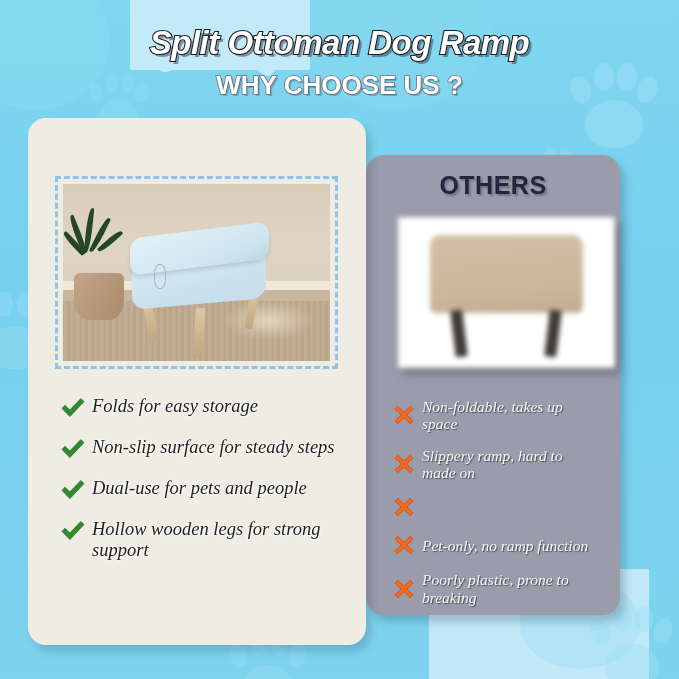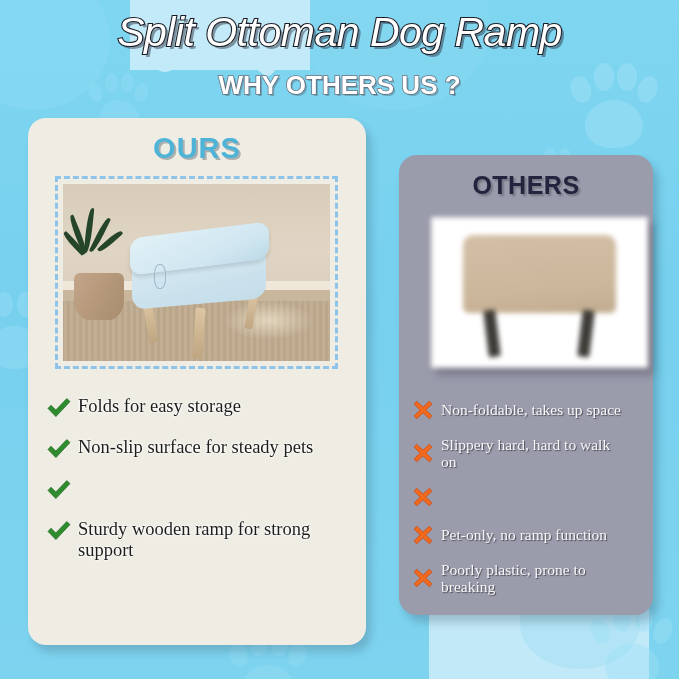--- a/index.html
+++ b/index.html
@@ -19,22 +19,22 @@
   .paw .pad{position:absolute;background:#9ee0f6;border-radius:50% 50% 45% 45%/55% 55% 45% 45%;}
   .paw .toe{position:absolute;background:#9ee0f6;border-radius:50%;}
   .bone{position:absolute;background:#d9f1fb;opacity:.75;}
   .bone .stick{position:absolute;background:#d9f1fb;border-radius:6px;}
   .bone .knob{position:absolute;background:#d9f1fb;border-radius:50%;}
   .blob{position:absolute;border-radius:50%;background:#8fdcf3;opacity:.45;}
 
   
   .header{position:absolute;left:0;right:0;top:0;height:112px;text-align:center;z-index:5;}
   .main-title{
-    position:absolute;left:0;right:0;top:9px;
-    font-size:41px;font-weight:normal;font-style:italic;
+    position:absolute;left:0;right:0;top:24px;
+    font-size:33px;font-weight:bold;font-style:italic;
     letter-spacing:-.5px;
     color:#ffffff;
     -webkit-text-stroke:2.2px #1b1b22;
     paint-order:stroke fill;
     text-shadow:3px 3px 0 rgba(40,40,55,.45);
     white-space:nowrap;
   }
   .sub-title{
     position:absolute;left:0;right:0;top:70px;
     font-size:26px;font-weight:bold;letter-spacing:0px;
@@ -51,21 +51,20 @@
     left:28px;top:118px;width:338px;height:527px;
     background:#efece3;
     box-shadow:5px 7px 9px rgba(40,60,80,.22);
     z-index:3;
   }
   .panel-others{
     left:366px;top:155px;width:254px;height:460px;
     background:#9a9bab;
     box-shadow:5px 7px 9px rgba(40,60,80,.25);
     z-index:2;
-    margin-left:33px;
   }
 
   .ours-head{
     text-align:center;margin-top:14px;
     font-size:29px;font-weight:bold;letter-spacing:1px;
     color:#4db4d8;
     text-shadow:2px 2px 0 rgba(80,90,100,.42);
   }
   .others-head{
     text-align:center;margin-top:16px;
@@ -119,21 +118,21 @@
     box-shadow:5px 6px 7px rgba(40,40,55,.35);
     overflow:hidden;
     filter:blur(2.6px);
   }
   .o-seat{position:absolute;left:14%;top:11%;width:72%;height:53%;
     background:linear-gradient(175deg,#d3bfa6 0%, #cbb69b 70%, #c2ac90 100%);
     border-radius:10px 10px 6px 6px;}
   .o-leg{position:absolute;background:#3f3c38;border-radius:2px;}
 
   
-  .list{position:absolute;left:2px;right:0;}
+  .list{position:absolute;left:16px;right:0;font-style:italic;}
   .list-ours{top:278px;padding:0 14px 0 16px;}
   .list-others{top:243px;padding:0 26px 0 10px;}
 
   .row{display:flex;align-items:flex-start;margin-bottom:17px;}
   .row-others{margin-bottom:14px;align-items:center;}
 
   .ico{flex:0 0 auto;margin-right:6px;line-height:0;}
   .txt-ours{
     font-family:"Liberation Serif", serif;
     font-size:18.5px;color:#1d1d1d;line-height:1.16;
@@ -215,21 +214,21 @@
       <div class="toe" style="left:43px;top:2px;width:17px;height:25px;"></div>
       <div class="toe" style="left:61px;top:14px;width:17px;height:24px;transform:rotate(20deg);"></div>
       <div class="pad" style="left:14px;top:36px;width:52px;height:43px;"></div>
     </div>
 
     <div class="blob" style="left:520px;bottom:10px;width:120px;height:90px;opacity:.30;"></div>
   </div>
 
   <div class="header">
     <div class="main-title">Split Ottoman Dog Ramp</div>
-    <div class="sub-title">WHY OTHERS US ?</div>
+    <div class="sub-title">WHY CHOOSE US ?</div>
   </div>
 
   <div class="panel panel-others">
     <div class="others-head">OTHERS</div>
 
     <div class="photo-others">
       <div class="o-seat"></div>
       <div class="o-leg" style="left:25%;top:62%;width:5.5%;height:32%;transform:rotate(-7deg);"></div>
       <div class="o-leg" style="left:69%;top:62%;width:5.5%;height:32%;transform:rotate(7deg);"></div>
     </div>
@@ -244,21 +243,21 @@
         </span>
         <span class="txt-others">Non-foldable, takes up space</span>
       </div>
 
       <div class="row row-others">
         <span class="ico">
           <svg width="24" height="24" viewBox="0 0 24 24">
             <path d="M5.6 3.2 L12 9.1 L18.4 3.2 L20.9 6.2 L14.9 12 L20.9 17.8 L18.4 20.8 L12 14.9 L5.6 20.8 L3.1 17.8 L9.1 12 L3.1 6.2 Z" fill="#f0691f" stroke="#c9511a" stroke-width="0.8" stroke-linejoin="round"></path>
           </svg>
         </span>
-        <span class="txt-others">Slippery hard, hard to walk on</span>
+        <span class="txt-others">Slippery ramp, hard to made on</span>
       </div>
 
       <div class="row row-others">
         <span class="ico">
           <svg width="24" height="24" viewBox="0 0 24 24">
             <path d="M5.6 3.2 L12 9.1 L18.4 3.2 L20.9 6.2 L14.9 12 L20.9 17.8 L18.4 20.8 L12 14.9 L5.6 20.8 L3.1 17.8 L9.1 12 L3.1 6.2 Z" fill="#f0691f" stroke="#c9511a" stroke-width="0.8" stroke-linejoin="round"></path>
           </svg>
         </span>
       </div>
 
@@ -277,21 +276,20 @@
             <path d="M5.6 3.2 L12 9.1 L18.4 3.2 L20.9 6.2 L14.9 12 L20.9 17.8 L18.4 20.8 L12 14.9 L5.6 20.8 L3.1 17.8 L9.1 12 L3.1 6.2 Z" fill="#f0691f" stroke="#c9511a" stroke-width="0.8" stroke-linejoin="round"></path>
           </svg>
         </span>
         <span class="txt-others">Poorly plastic, prone to breaking</span>
       </div>
 
     </div>
   </div>
 
   <div class="panel panel-ours">
-    <div class="ours-head">OURS</div>
 
     <div class="photo-ours-wrap">
       <div class="photo-ours">
         <div class="room-wall"></div>
         <div class="room-base"></div>
         <div class="room-floor"></div>
         <div class="rug"></div>
         <div class="sunpatch"></div>
 
         <div class="plant">
@@ -324,37 +322,38 @@
         </span>
         <span class="txt-ours">Folds for easy storage</span>
       </div>
 
       <div class="row">
         <span class="ico">
           <svg width="26" height="24" viewBox="0 0 26 24">
             <path d="M2 12.4 L5.0 9.2 L9.8 14.0 L20.8 2.6 L24 5.6 L9.9 20.6 Z" fill="#2e8b2e" stroke="#20671f" stroke-width="0.7" stroke-linejoin="round"></path>
           </svg>
         </span>
-        <span class="txt-ours">Non-slip surface for steady pets</span>
+        <span class="txt-ours">Non-slip surface for steady steps</span>
       </div>
 
 
       <div class="row">
         <span class="ico">
           <svg width="26" height="24" viewBox="0 0 26 24">
             <path d="M2 12.4 L5.0 9.2 L9.8 14.0 L20.8 2.6 L24 5.6 L9.9 20.6 Z" fill="#2e8b2e" stroke="#20671f" stroke-width="0.7" stroke-linejoin="round"></path>
           </svg>
         </span>
+        <span class="txt-ours">Dual-use for pets and people</span>
       </div>
 
       <div class="row">
         <span class="ico">
           <svg width="26" height="24" viewBox="0 0 26 24">
             <path d="M2 12.4 L5.0 9.2 L9.8 14.0 L20.8 2.6 L24 5.6 L9.9 20.6 Z" fill="#2e8b2e" stroke="#20671f" stroke-width="0.7" stroke-linejoin="round"></path>
           </svg>
         </span>
-        <span class="txt-ours">Sturdy wooden ramp for strong support</span>
+        <span class="txt-ours">Hollow wooden legs for strong support</span>
       </div>
 
     </div>
   </div>
 
 </div>
 
 </body></html>

